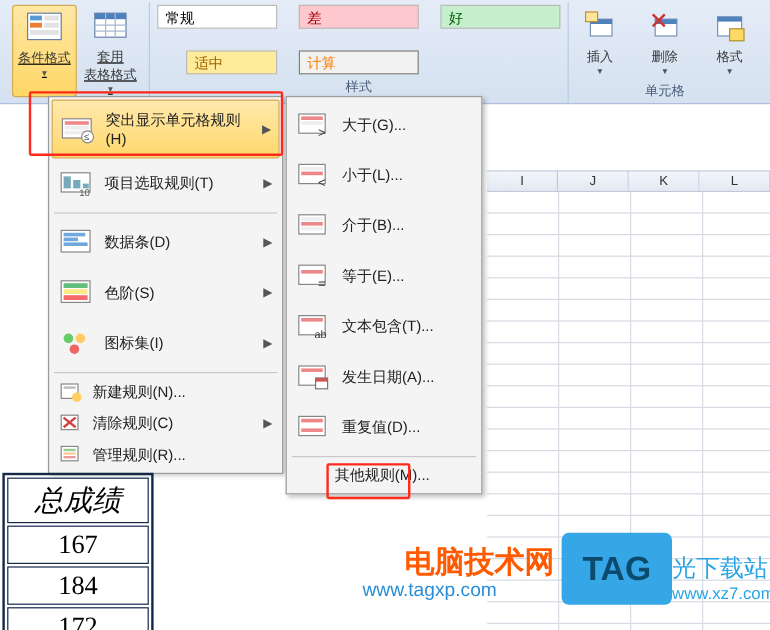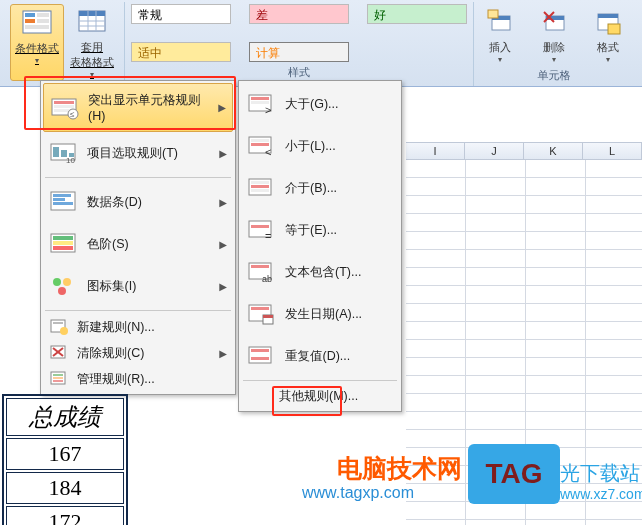--- a/index.html
+++ b/index.html
@@ -60,21 +60,21 @@
 .style-cell {
   height: 20px;
   border: 1px solid #bbb;
   font-size: 12px;
   padding: 2px 6px;
   background: #fff;
 }
 .style-cell.bad { background: #ffc7ce; color: #9c0006; }
 .style-cell.good { background: #c6efce; color: #006100; }
 .style-cell.normal { background: #fff; }
-.style-cell.suit { background: #ffeb9c; color: #9c6500; }
+.style-cell.suit { background: #ffeb9c; color: #9c6500; margin-left: 24px; }
 .style-cell.calc { background: #f2f2f2; color: #fa7d00; border-color:#7f7f7f;}
 .style-cell.check { background: #a5a5a5; color: #fff; }
 
 
 .sheet-area {
   position: absolute;
   top: 87px; left: 0; right: 0; bottom: 0;
   background: #fff;
   overflow: hidden;
 }
@@ -170,21 +170,21 @@
   color: #2a8ed6;
   font-family: Arial, sans-serif;
 }
 .tag-badge {
   position: absolute;
   left: 468px; top: 444px;
   width: 92px; height: 60px;
   background: #36a7e6;
   border-radius: 6px;
   display: flex; align-items: center; justify-content: center;
-  color: #7f1d1d;
+  color: #0c4a6e;
   font-size: 28px;
   font-weight: bold;
   font-family: Arial, sans-serif;
 }
 .wm2 {
   position: absolute;
   left: 560px; top: 460px;
   font-size: 20px;
   color: #2aa4e4;
   font-family: "Microsoft YaHei", sans-serif;

